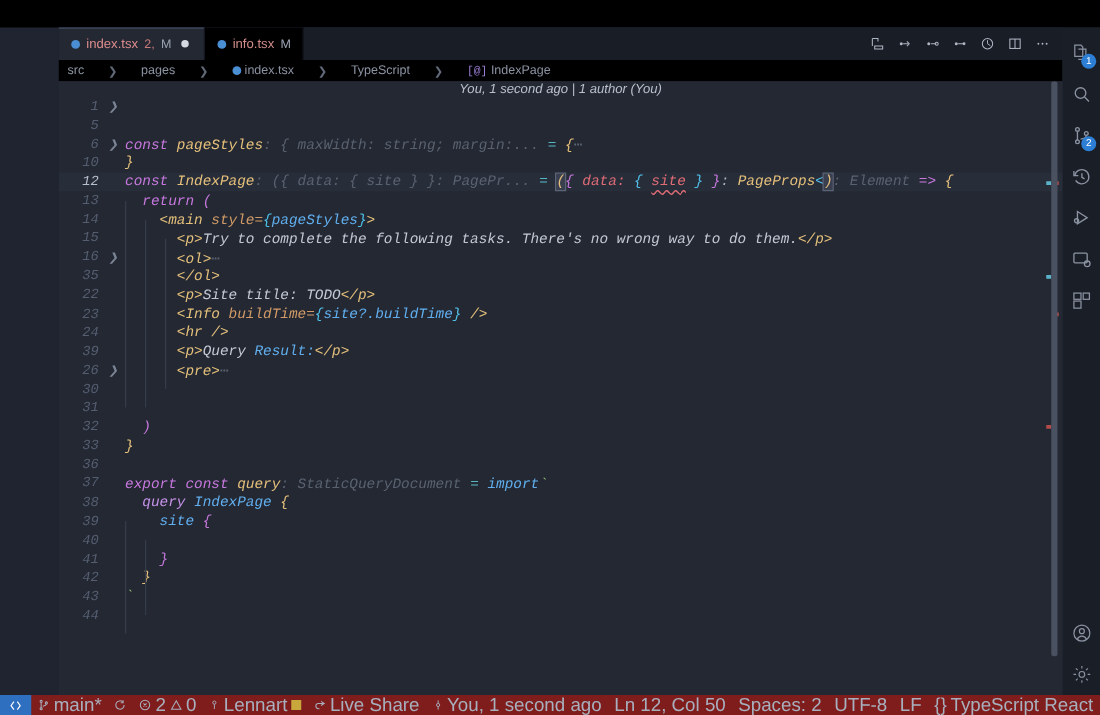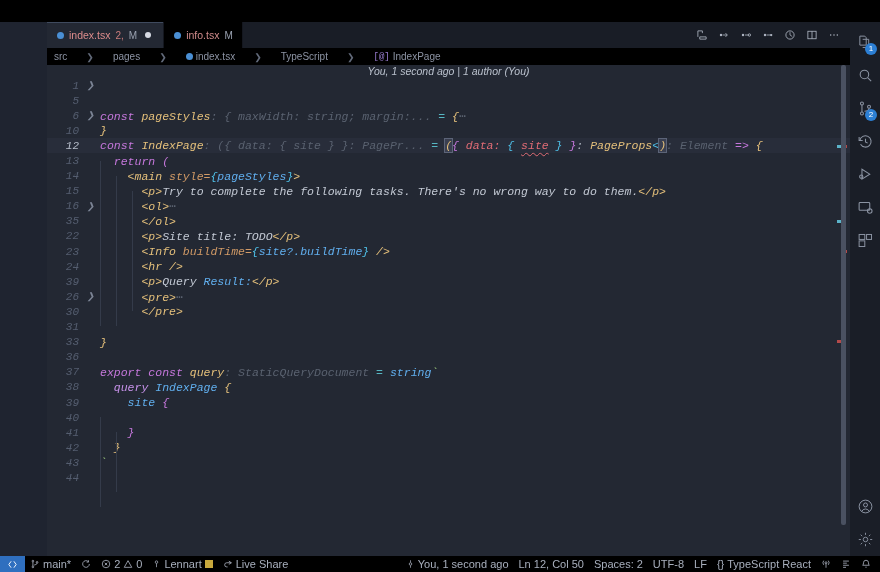--- a/index.html
+++ b/index.html
@@ -219,23 +219,23 @@
     background: #2c7fd4; color: #fff;
     font-size: 8px; line-height: 12px; text-align: center;
     font-family: "Liberation Sans", sans-serif;
     padding: 0 2px;
   }
   .ab-spacer { flex: 1 1 auto; }
 
   
   .statusbar {
     height: 16px; flex: 0 0 16px;
-    background: #000000;
+    background: #7f1d1d;
     display: flex; align-items: center;
-    font-size: 11px;
+    font-size: 15px;
     color: #a8afbd;
   }
   .sb-left { display: flex; align-items: center; height: 100%; }
   .sb-right { margin-left: auto; display: flex; align-items: flex-end; height: 100%; padding-right: 4px; }
   .sb-item {
     display: flex; align-items: center; gap: 3px;
     padding: 0 5px; height: 100%;
     white-space: nowrap;
   }
   .sb-remote {
@@ -444,46 +444,50 @@
           <div class="row">
             <span class="gutter-num">26</span>
             <span class="fold">❯</span>
             <span class="cur-bar"></span>
             <span class="code">      <span class="k-tag">&lt;pre&gt;</span><span class="k-dots">⋯</span></span>
           </div>
 
           <div class="row">
             <span class="gutter-num">30</span>
             <span class="fold"></span><span class="cur-bar"></span>
-            <span class="code">      <span class="k-tag">&lt;/pre&gt;</span></span>
           </div>
 
           <div class="row">
             <span class="gutter-num">31</span>
             <span class="fold"></span><span class="cur-bar"></span>
           </div>
 
+          <div class="row">
+            <span class="gutter-num">32</span>
+            <span class="fold"></span><span class="cur-bar"></span>
+            <span class="code">  <span class="k-brkt2">)</span></span>
+          </div>
 
           <div class="row">
             <span class="gutter-num">33</span>
             <span class="fold"></span><span class="cur-bar"></span>
             <span class="code"><span class="k-brkt1">}</span></span>
           </div>
 
 
 
           <div class="row">
             <span class="gutter-num">36</span>
             <span class="fold"></span><span class="cur-bar"></span><span class="code"></span>
           </div>
 
           <div class="row">
             <span class="gutter-num">37</span>
             <span class="fold"></span><span class="cur-bar"></span>
-            <span class="code"><span class="k-kw">export</span> <span class="k-kw">const</span> <span class="k-fn">query</span><span class="k-ghost">:</span> <span class="k-ghost">StaticQueryDocument</span> <span class="k-op">=</span> <span class="k-graphql">string</span><span class="k-str">`</span></span>
+            <span class="code"><span class="k-kw">export</span> <span class="k-kw">const</span> <span class="k-fn">query</span><span class="k-ghost">:</span> <span class="k-ghost">StaticQueryDocument</span> <span class="k-op">=</span> <span class="k-graphql">import</span><span class="k-str">`</span></span>
           </div>
 
           <div class="row">
             <span class="gutter-num">38</span>
             <span class="fold"></span><span class="cur-bar"></span>
             <span class="code">  <span class="k-kw2">query</span> <span class="k-blue">IndexPage</span> <span class="k-brkt1">{</span></span>
           </div>
 
           <div class="row">
             <span class="gutter-num">39</span>

